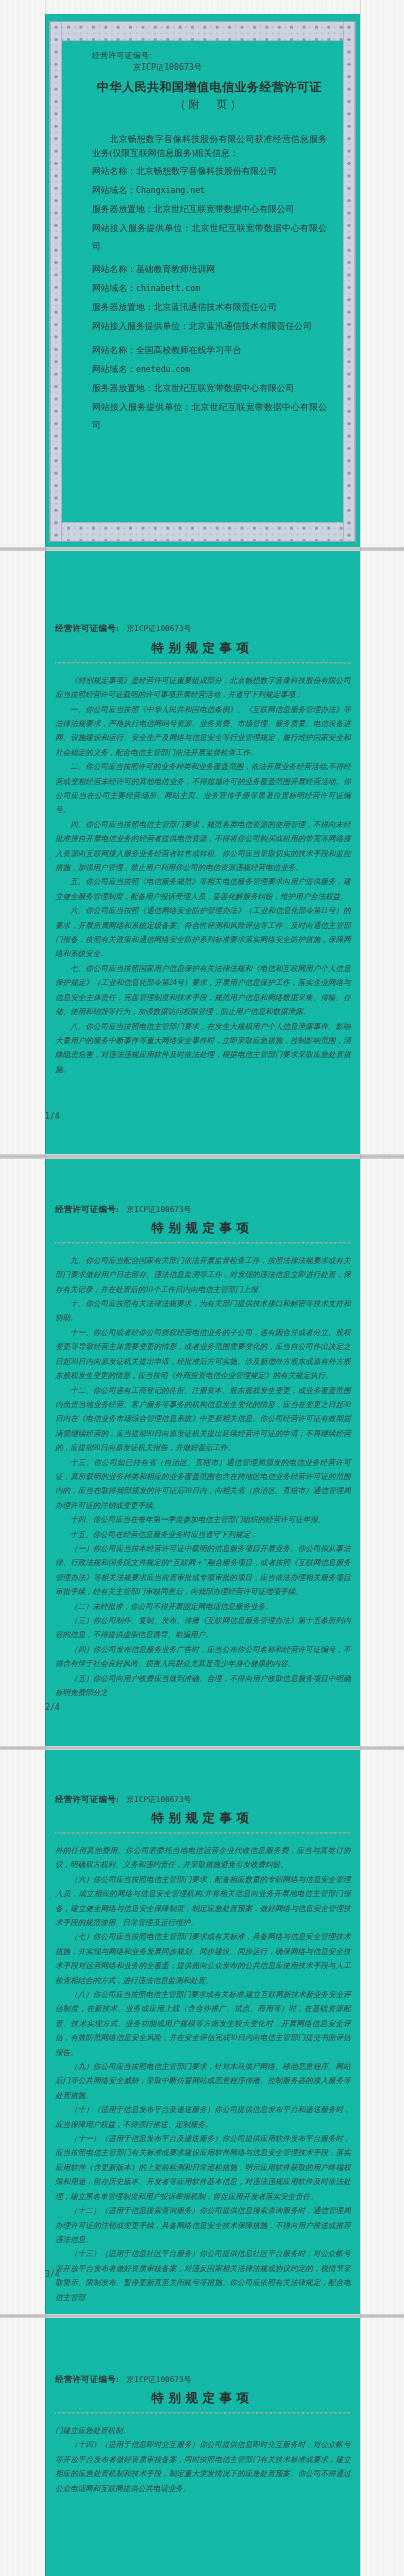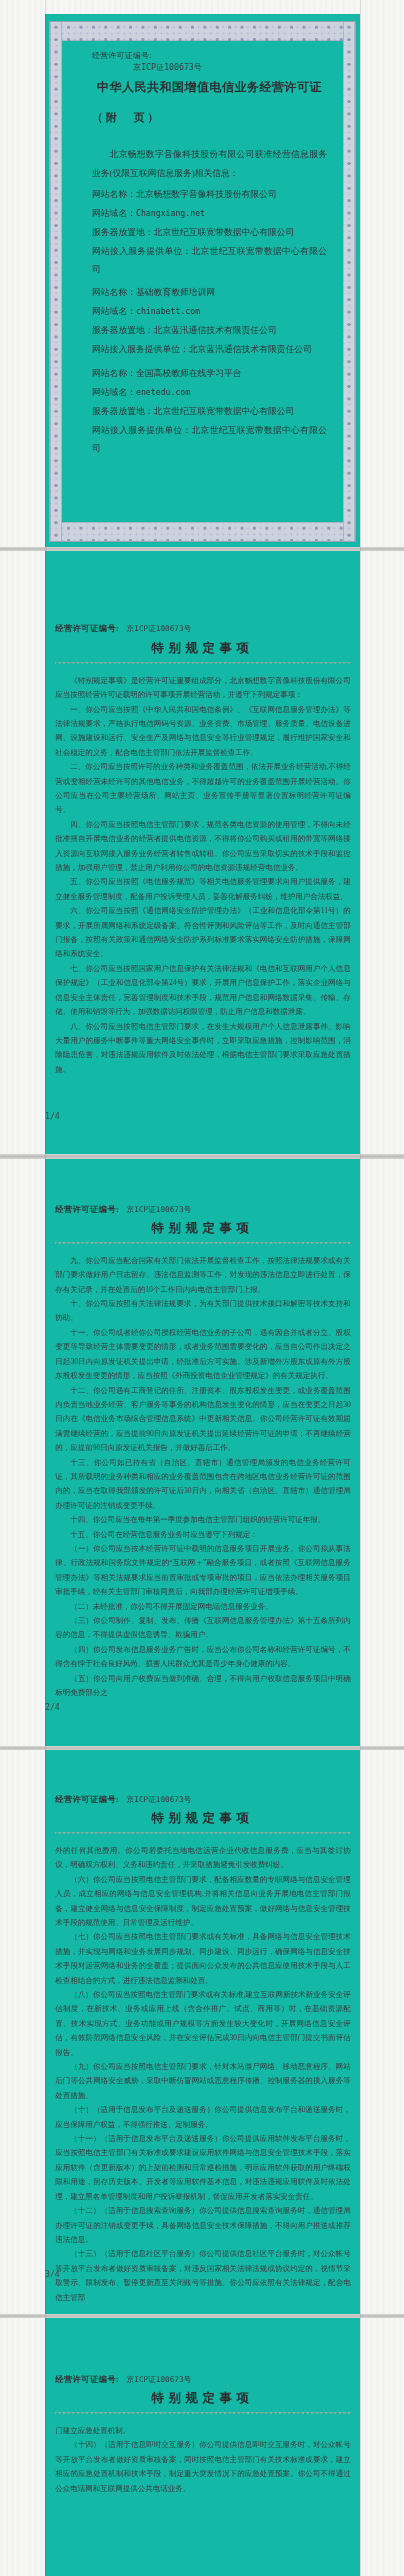--- a/index.html
+++ b/index.html
@@ -21,41 +21,41 @@
     background-size:12.4px 12.4px,6.2px 6.2px;background-position:0 0,3.1px 3.1px;
     box-shadow:inset 0 0 0 0.5px #8f9ab2;}
   .band.t{top:6.7px;left:4.6px;right:4.6px;height:19.6px;}
   .band.b{bottom:5.7px;left:4.6px;right:4.6px;height:19.6px;}
   .band.lft{top:6.7px;bottom:5.7px;left:4.6px;width:12.4px;}
   .band.rgt{top:6.7px;bottom:5.7px;right:4.6px;width:12.4px;}
   .cert-content{position:absolute;top:37px;left:47px;right:33px;color:#333;}
   .cert-lic{font-size:7.7px;letter-spacing:0.5px;}
   .cert-lic-no{font-size:8.2px;margin:1px 0 0 41px;font-family:"DejaVu Sans Mono","Liberation Mono",monospace;color:#3a3a3a;}
   .cert-title{margin:5.2px 0 0;text-align:center;font-size:12px;font-weight:bold;letter-spacing:0.5px;color:#2e2e2e;}
-  .cert-sub{font-size:10.8px;font-weight:bold;margin-top:15px;letter-spacing:3.1px;color:#2e2e2e;}
-  .cert-intro{margin:20.6px 0 3.1px;font-size:8.8px;line-height:19px;text-align:justify;text-indent:2em;}
+  .cert-sub{text-align:center;font-size:10.8px;font-weight:normal;margin-top:2px;letter-spacing:3.1px;color:#2e2e2e;}
+  .cert-intro{margin:20.6px 0 3.1px;font-size:8.8px;line-height:14px;text-align:justify;text-indent:2em;}
   .f-line{font-size:8.8px;line-height:17.5px;margin-top:1.5px;text-align:justify;}
   .f-line.gap{margin-top:6.2px;}
   .f-value.mono{font-family:"DejaVu Sans Mono","Liberation Mono",monospace;font-size:8.2px;}
 
   
   .prov{box-sizing:border-box;}
   .pv1{height:603px;padding-top:72px;}
   .pv2{height:587px;padding-top:45px;}
   .pv3{height:564px;padding-top:44px;}
   .pv4{height:555px;padding-top:56px;}
   .prov-head{padding:0 9.3px 0 10.3px;font-size:8.2px;}
   .lic-label{font-weight:bold;letter-spacing:0.5px;color:#333;}
   .lic-no{margin-left:5.2px;font-family:"DejaVu Sans Mono","Liberation Mono",monospace;font-size:7.7px;color:#3a3a3a;}
   .prov-title{margin:5.2px 0 0;text-align:center;font-size:12.4px;font-weight:bold;letter-spacing:4.6px;color:#2d2d2d;}
   .zigzag{height:2.6px;margin:5.2px 10.3px 0 10.3px;
     background-image:linear-gradient(135deg,#a6aa9b 25%,transparent 26%),linear-gradient(225deg,#a6aa9b 25%,transparent 26%);
     background-size:4.6px 2.6px;background-repeat:repeat-x;opacity:.85;}
   .prov-body{margin-top:9.3px;padding:0 9.3px 0 10.3px;font-size:7.5px;line-height:14.4px;text-align:justify;color:#3a3a3a;}
-  .prov-body p{margin:0;text-indent:2em;}
+  .prov-body p{margin:0;text-indent:2em;font-style:italic;}
   .prov-body p.cont{text-indent:0;}
   .pageno{position:absolute;left:0;right:0;text-align:left;font-size:8.2px;color:#444;
     font-family:"DejaVu Sans Mono","Liberation Mono",monospace;}
   .pv1 .pageno{bottom:33px;} .pv2 .pageno{bottom:34px;} .pv3 .pageno{bottom:35px;}
 </style>
 </head>
 <body>
 
 <div class="canvas">
   <div class="edge l"></div>

